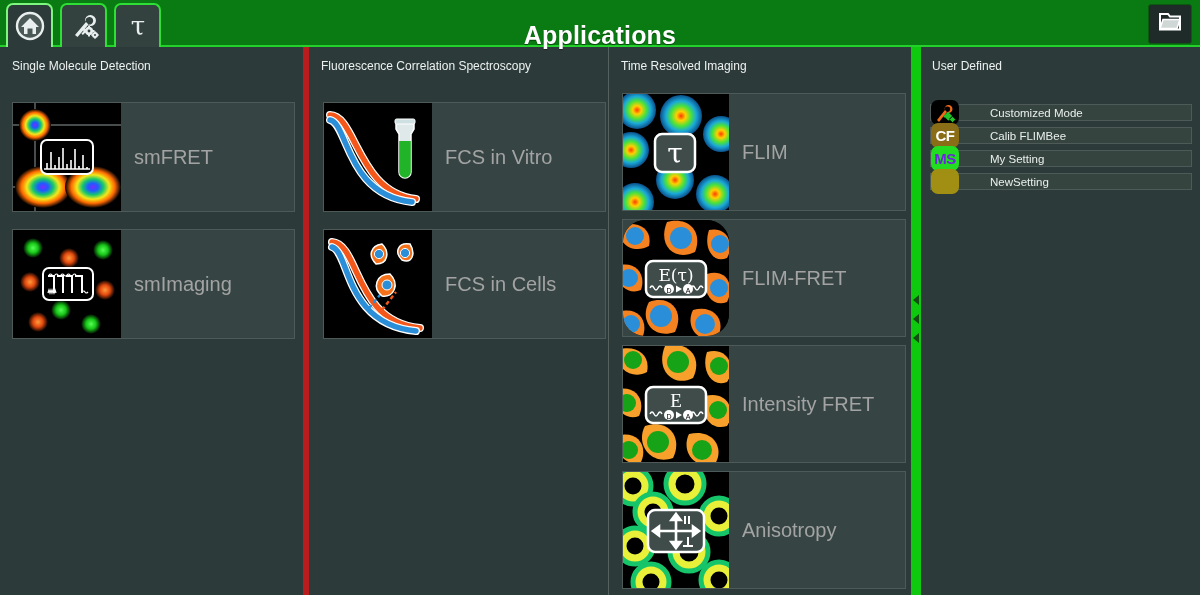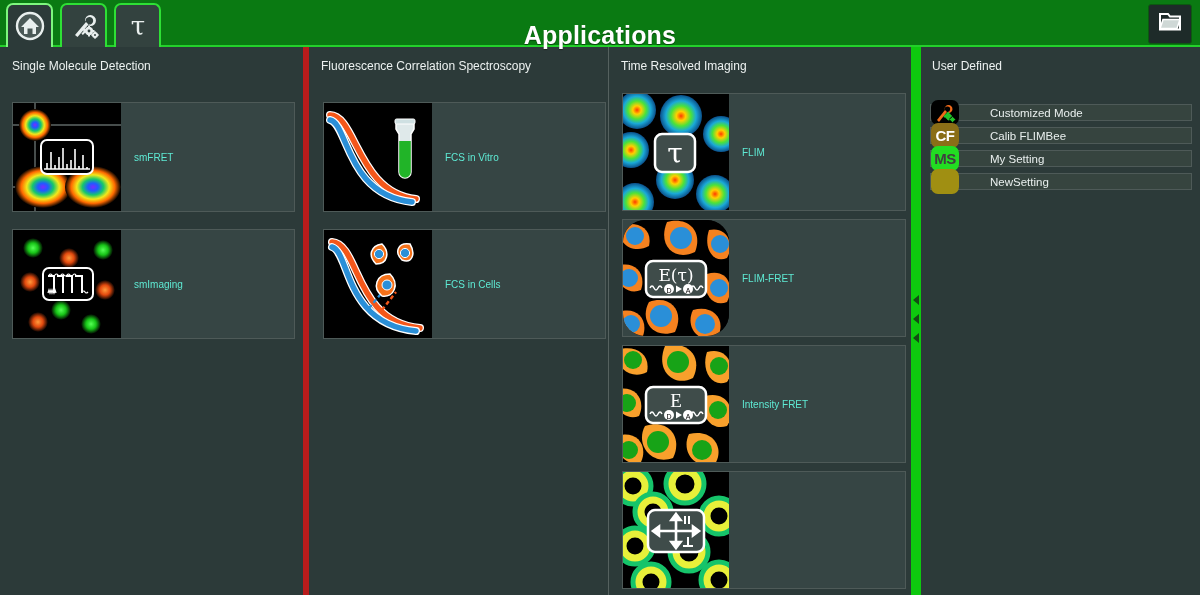--- a/index.html
+++ b/index.html
@@ -76,21 +76,21 @@
     background:#364544;
     display:flex;align-items:stretch;
     box-sizing:border-box;
   }
   .tile .thumb{
     width:108px;height:108px;flex:0 0 108px;
     background:#000;position:relative;overflow:hidden;
   }
   .tile .tlabel{
     flex:1 1 auto;display:flex;align-items:center;
-    padding-left:13px;font-size:10px;color:#5eead4;
+    padding-left:13px;font-size:20px;color:#a3a3a3;
   }
 
   .thumb svg{position:absolute;left:0;top:0;}
 
   
   .ud-list{position:absolute;left:930px;top:104px;width:262px;}
   .ud-row{
     height:17px;margin-bottom:6px;
     border:1px solid #4e5a58;background:#36443f;
     display:flex;align-items:center;box-sizing:border-box;gap:23px;
@@ -449,20 +449,21 @@
             <g stroke="#ffffff" stroke-width="2" fill="none">
               <line x1="62" y1="44" x2="62" y2="52"></line>
               <line x1="66" y1="44" x2="66" y2="52"></line>
             </g>
             <g stroke="#ffffff" stroke-width="2" fill="none">
               <line x1="60" y1="74" x2="70" y2="74"></line>
               <line x1="65" y1="65" x2="65" y2="74"></line>
             </g>
           </svg>
         </div>
+        <div class="tlabel">Anisotropy</div>
       </div>
     </div>
 
     <div class="col col-4">
       <div class="col-head">User Defined</div>
     </div>
   </div>
 
   <div class="splitter">
     <div class="arrows">
@@ -495,21 +496,21 @@
       </div>
       <div class="ud-name">Customized Mode</div>
     </div>
 
     <div class="ud-row">
       <div class="ud-sw" style="background:#8a6e17;color:#ffffff;">CF</div>
       <div class="ud-name">Calib FLIMBee</div>
     </div>
 
     <div class="ud-row">
-      <div class="ud-sw" style="background:#22dd22;color:#404040;">MS</div>
+      <div class="ud-sw" style="background:#22dd22;color:#6d28d9;">MS</div>
       <div class="ud-name">My Setting</div>
     </div>
 
     <div class="ud-row">
       <div class="ud-sw" style="background:#a08f12;"></div>
       <div class="ud-name">NewSetting</div>
     </div>
 
   </div>
 

